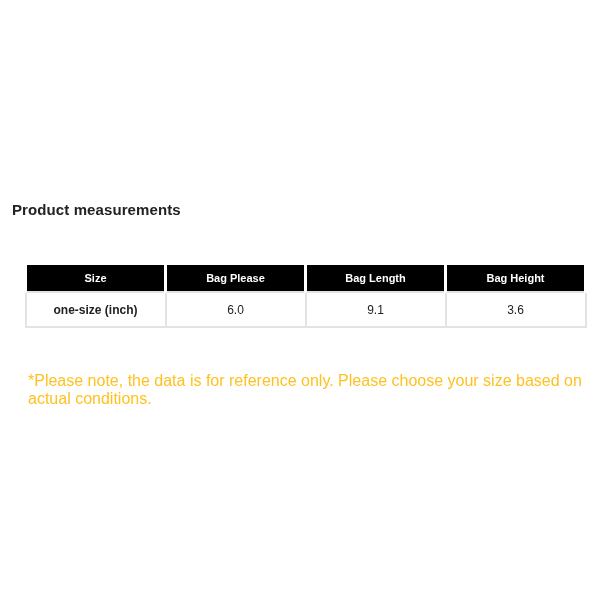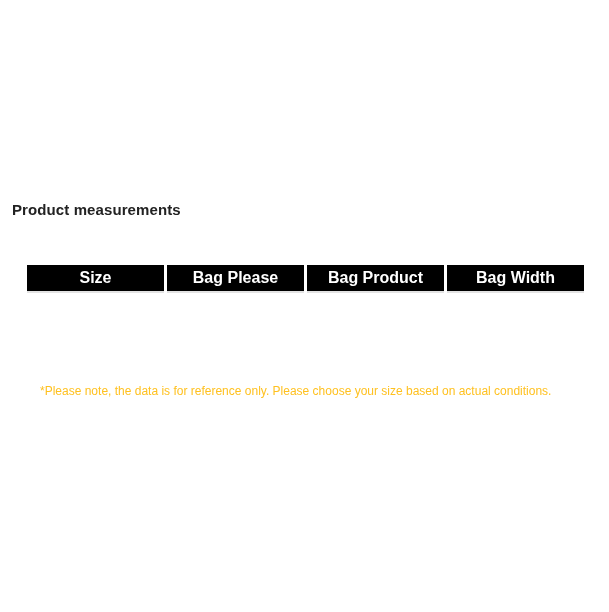--- a/index.html
+++ b/index.html
@@ -28,21 +28,21 @@
     position: absolute;
     left: 24px;
     top: 262px;
     width: 563px;
     border-collapse: collapse;
     table-layout: fixed;
   }
   table.size-table th {
     background: #000000;
     color: #ffffff;
-    font-size: 16px;
+    font-size: 11px;
     font-weight: 700;
     height: 26px;
     padding: 0;
     text-align: center;
     vertical-align: middle;
     border: 3px solid #ffffff;
     border-bottom: 2px solid #e3e3e3;
   }
   table.size-table td {
     background: #ffffff;
@@ -55,41 +55,47 @@
     vertical-align: middle;
     border: 2px solid #e3e3e3;
   }
   table.size-table td.row-label {
     font-weight: 700;
   }
   .reference-note {
     position: absolute;
     left: 28px;
     top: 372px;
-    margin: 12px;
-    font-size: 12px;
+    margin: 0;
+    font-size: 16px;
     font-weight: 400;
     color: #ffc120;
   }
 </style>
 </head>
 <body>
 
 <div class="page">
 
   <h2 class="section-title">Product measurements</h2>
 
   <table class="size-table">
     <thead>
       <tr>
         <th>Size</th>
         <th>Bag Please</th>
-        <th>Bag Product</th>
-        <th>Bag Width</th>
+        <th>Bag Length</th>
+        <th>Bag Height</th>
       </tr>
     </thead>
     <tbody>
+      <tr>
+        <td class="row-label">one-size (inch)</td>
+        <td>6.0</td>
+        <td>9.1</td>
+        <td>3.6</td>
+      </tr>
     </tbody>
   </table>
 
   <p class="reference-note">*Please note, the data is for reference only. Please choose your size based on actual conditions.</p>
 
 </div>
 
 </body></html>

